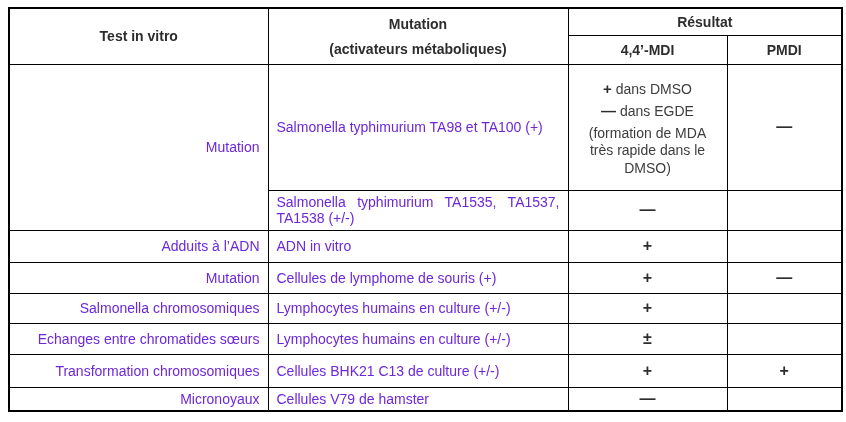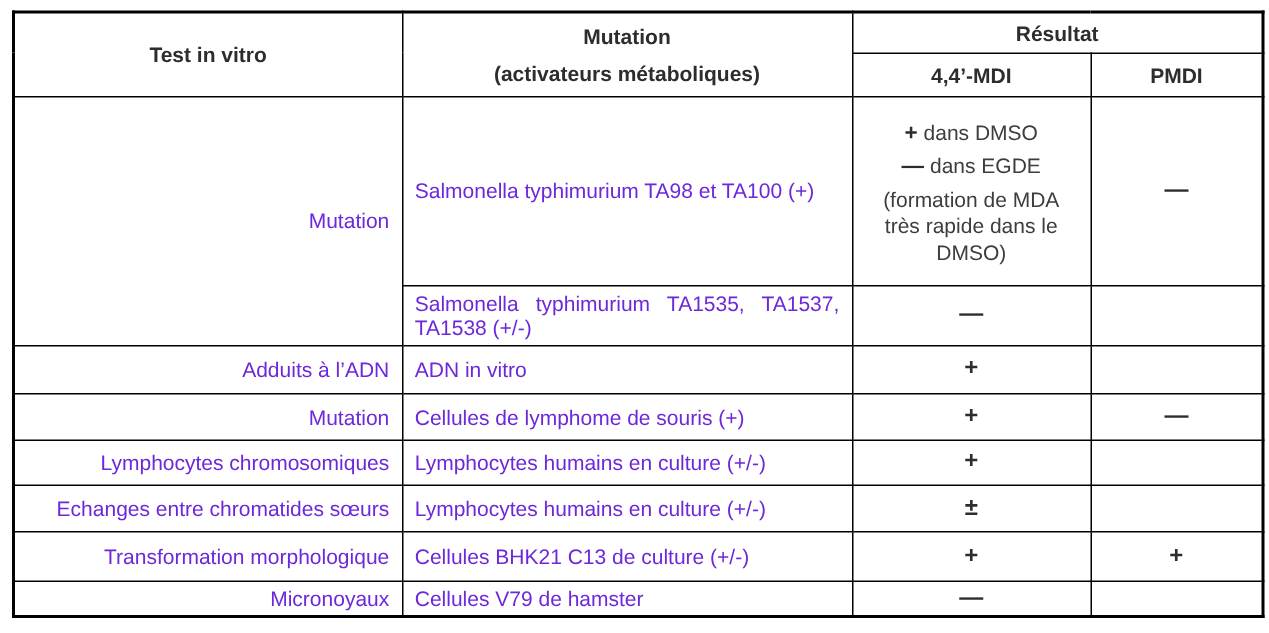--- a/index.html
+++ b/index.html
@@ -128,33 +128,33 @@
         <td class="result">+</td>
         <td class="result"></td>
       </tr>
       <tr style="height:31px">
         <td class="test-col">Mutation</td>
         <td class="cellules-col">Cellules de lymphome de souris (+)</td>
         <td class="result">+</td>
         <td class="result">—</td>
       </tr>
       <tr style="height:30px">
-        <td class="test-col">Lymphocytes chromosomiques</td>
+        <td class="test-col">Salmonella chromosomiques</td>
         <td class="cellules-col">Lymphocytes humains en culture (+/-)</td>
         <td class="result">+</td>
         <td class="result"></td>
       </tr>
       <tr style="height:31px">
         <td class="test-col">Echanges entre chromatides sœurs</td>
         <td class="cellules-col">Lymphocytes humains en culture (+/-)</td>
         <td class="result">±</td>
         <td class="result"></td>
       </tr>
       <tr style="height:33px">
-        <td class="test-col">Transformation morphologique</td>
+        <td class="test-col">Transformation chromosomiques</td>
         <td class="cellules-col">Cellules BHK21 C13 de culture (+/-)</td>
         <td class="result">+</td>
         <td class="result">+</td>
       </tr>
       <tr style="height:20px">
         <td class="test-col">Micronoyaux</td>
         <td class="cellules-col">Cellules V79 de hamster</td>
         <td class="result">—</td>
         <td class="result"></td>
       </tr>

